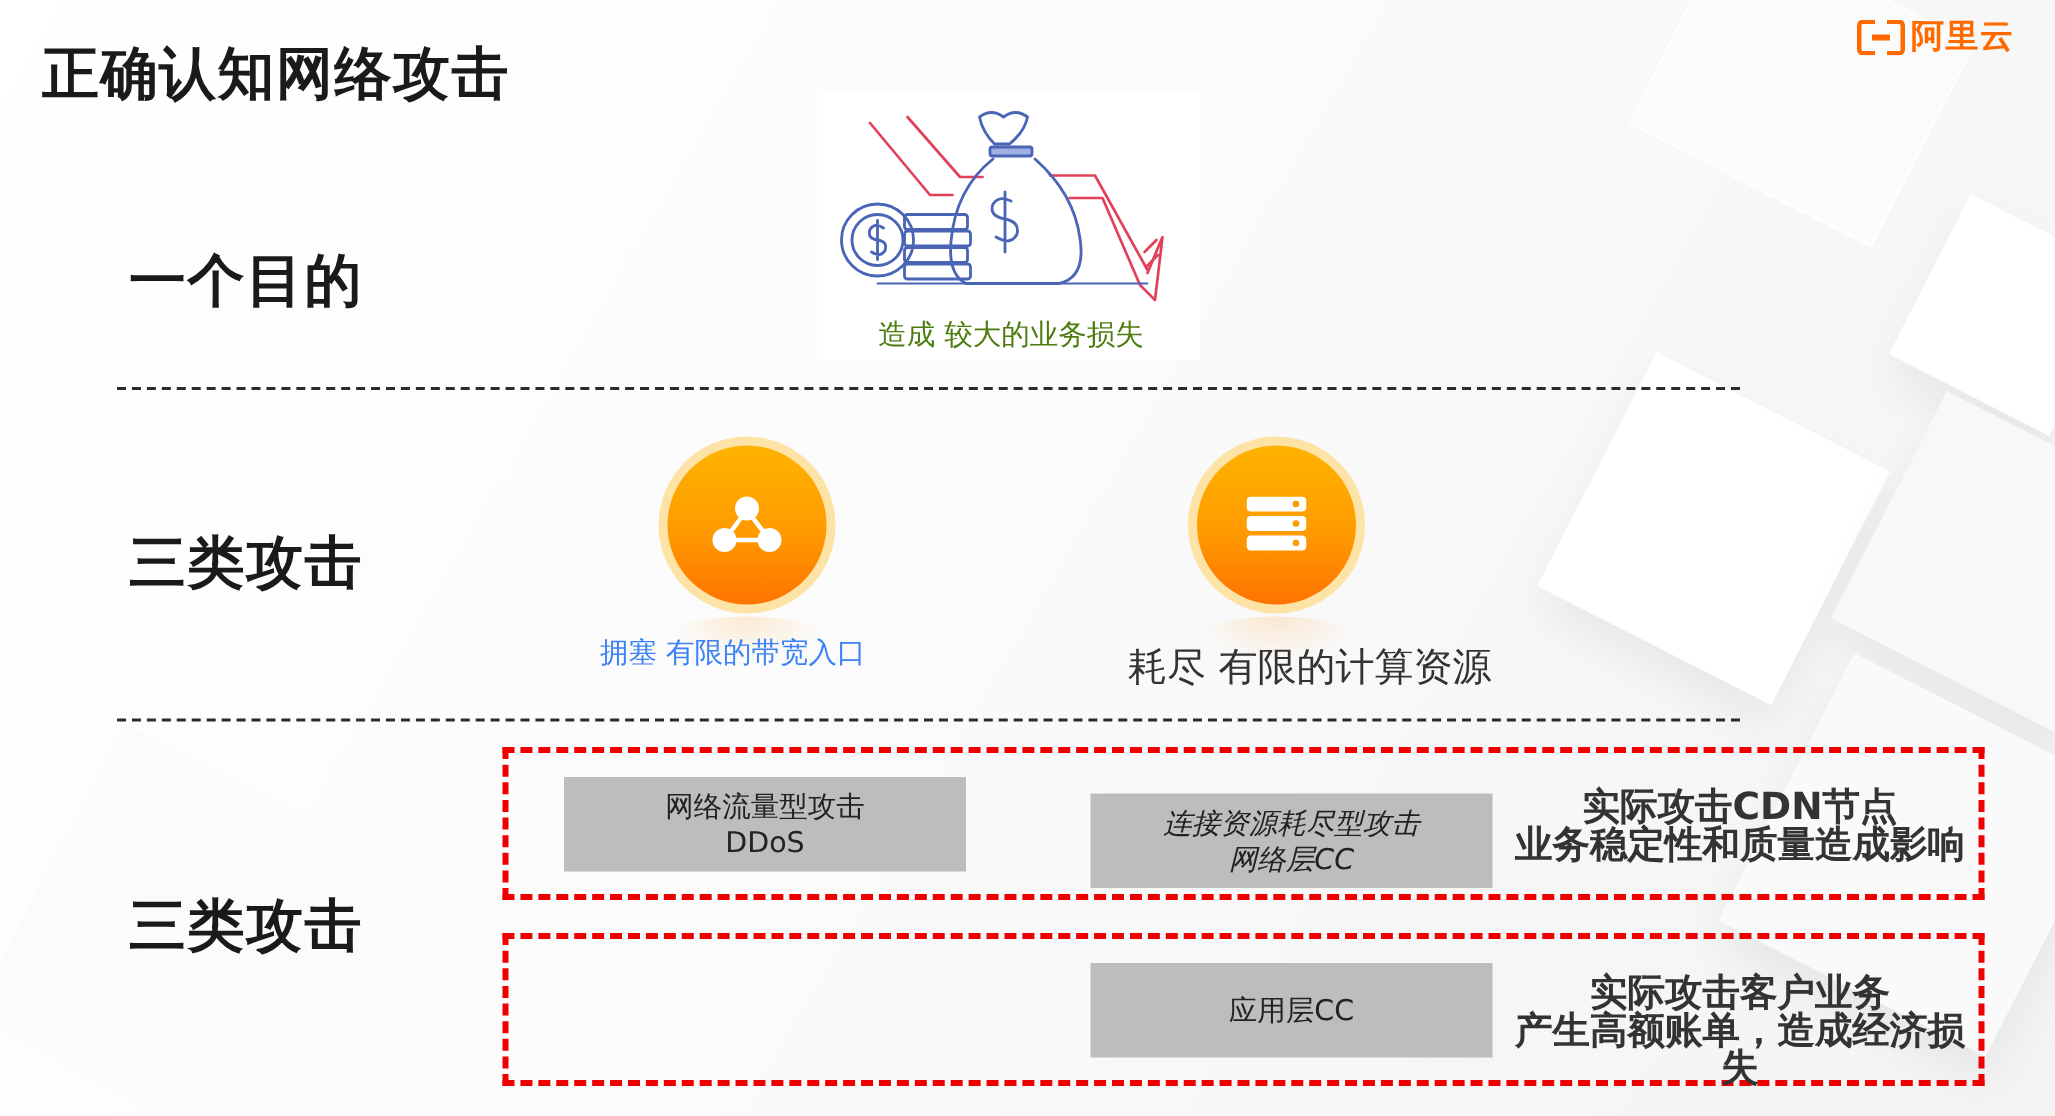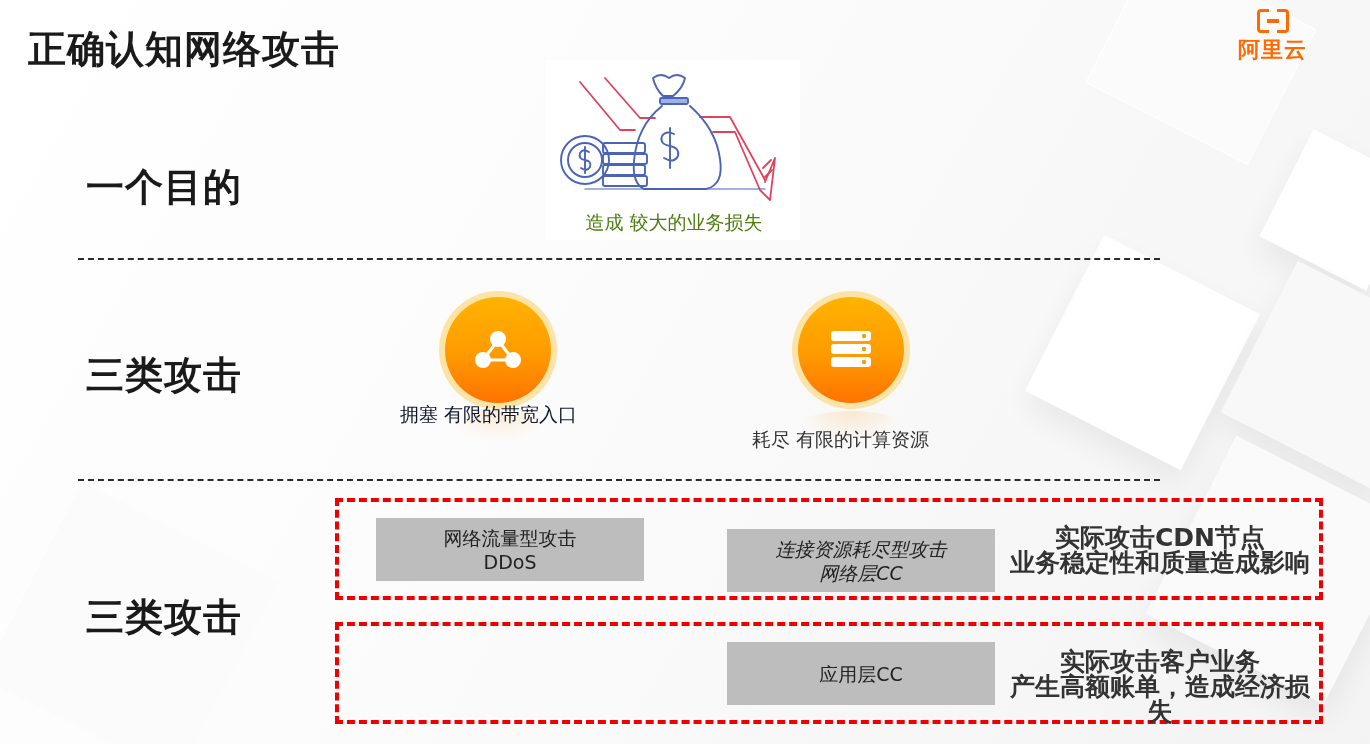--- a/index.html
+++ b/index.html
@@ -16,21 +16,21 @@
         box-shadow: 6px 14px 30px rgba(0,0,0,0.06); }
   .sq.s1 { left:1055px; top:265px; width:175px; height:175px; background:#ffffff; }
   .sq.s2 { left:1280px; top:150px; width:120px; height:120px; background:#ffffff; }
   .sq.s3 { left:1250px; top:290px; width:170px; height:170px; background:#f8f8f8; }
   .sq.s4 { left:1180px; top:470px; width:200px; height:200px; background:#fafafa; }
   .sq.s5 { left:1110px; top:-20px; width:180px; height:150px; background:#fbfbfb; box-shadow:none; border:1px solid #fff;}
   .sq.s6 { left:20px; top:520px; width:220px; height:220px; background:#fbfbfb; box-shadow:none;}
 
   .abs { position:absolute; z-index:2; }
   .title { left:28px; top:24px; font-size:38px; font-weight:bold; color:#1a1a1a; letter-spacing:1px; }
-  .logo { left:1238px; top:9px; display:flex; align-items:center; gap:4px; color:#ff6a00;flex-direction:column; }
+  .logo { left:1238px; top:9px; display:flex; align-items:center; gap:4px; color:#ff6a00; }
   .logo .mark { width:32px; height:22px; position:relative; }
   .logo .mark:before, .logo .mark:after { content:""; position:absolute; top:0; width:9px; height:18px;
      border:3.5px solid #ff6a00; }
   .logo .mark:before { left:0; border-right:none; border-radius:4px 0 0 4px; }
   .logo .mark:after { right:0; border-left:none; border-radius:0 4px 4px 0; }
   .logo .mark .bar { position:absolute; left:10px; top:10px; width:12px; height:3.5px; background:#ff6a00; }
   .logo .txt { font-size:22px; font-weight:bold; letter-spacing:1px; }
 
   .heading { font-size:38px; font-weight:bold; color:#1a1a1a; letter-spacing:1px; }
   .h1 { left:86px; top:136px;margin-top:26px; }
@@ -46,22 +46,22 @@
 
   .circle-wrap { width:118px; height:118px; border-radius:50%; background:#fde3a6;
      display:flex; align-items:center; justify-content:center; }
   .circle { width:106px; height:106px; border-radius:50%;
      background:linear-gradient(180deg,#ffb300 0%,#ff9a00 55%,#ff7300 100%);
      display:flex; align-items:center; justify-content:center; }
   .reflect { width:106px; height:30px; border-radius:50%;
      background:radial-gradient(ellipse at center top, rgba(255,170,60,0.22), rgba(255,255,255,0) 70%); margin:2px auto 0; }
   .m1 { left:439px; top:291px; }
   .m2 { left:792px; top:291px; }
-  .cap1 { left:400px; top:402px; font-size:19px; color:#0f172a; }
-  .cap2 { left:752px; top:427px; font-size:19px; color:#333; }
+  .cap1 { left:400px; top:422px; font-size:19px; color:#3b82f6; }
+  .cap2 { left:752px; top:427px; font-size:26px; color:#333; }
 
   .redbox { border:4px dashed #ee0000; box-sizing:border-box; }
   .rb1 { left:335px; top:498px; width:988px; height:102px; }
   .rb2 { left:335px; top:622px; width:988px; height:102px; }
 
   .graybox { background:#bdbdbd; width:268px; height:63px; display:flex; flex-direction:column;
      align-items:center; justify-content:center; font-size:19px; color:#222; line-height:24px; }
   .g1 { left:376px; top:518px; }
   .g2 { left:727px; top:529px;font-style:italic; }
   .g3 { left:727px; top:642px; }

